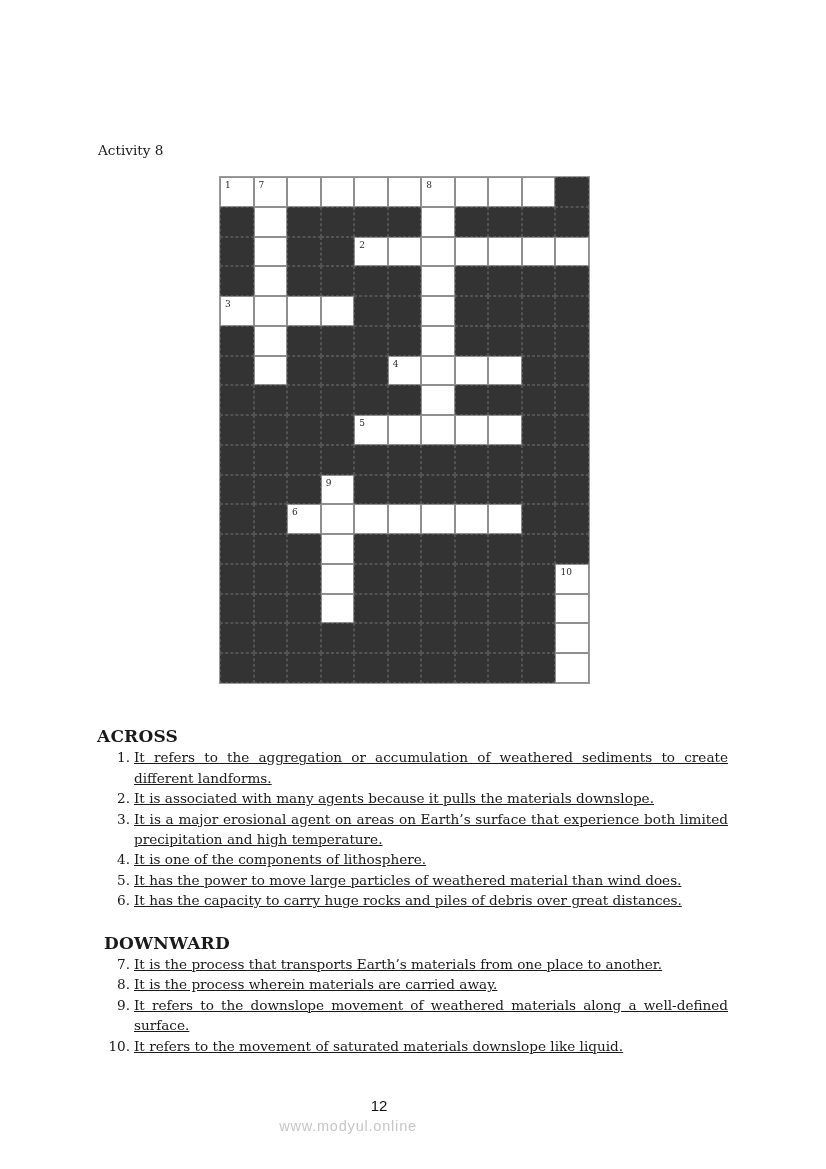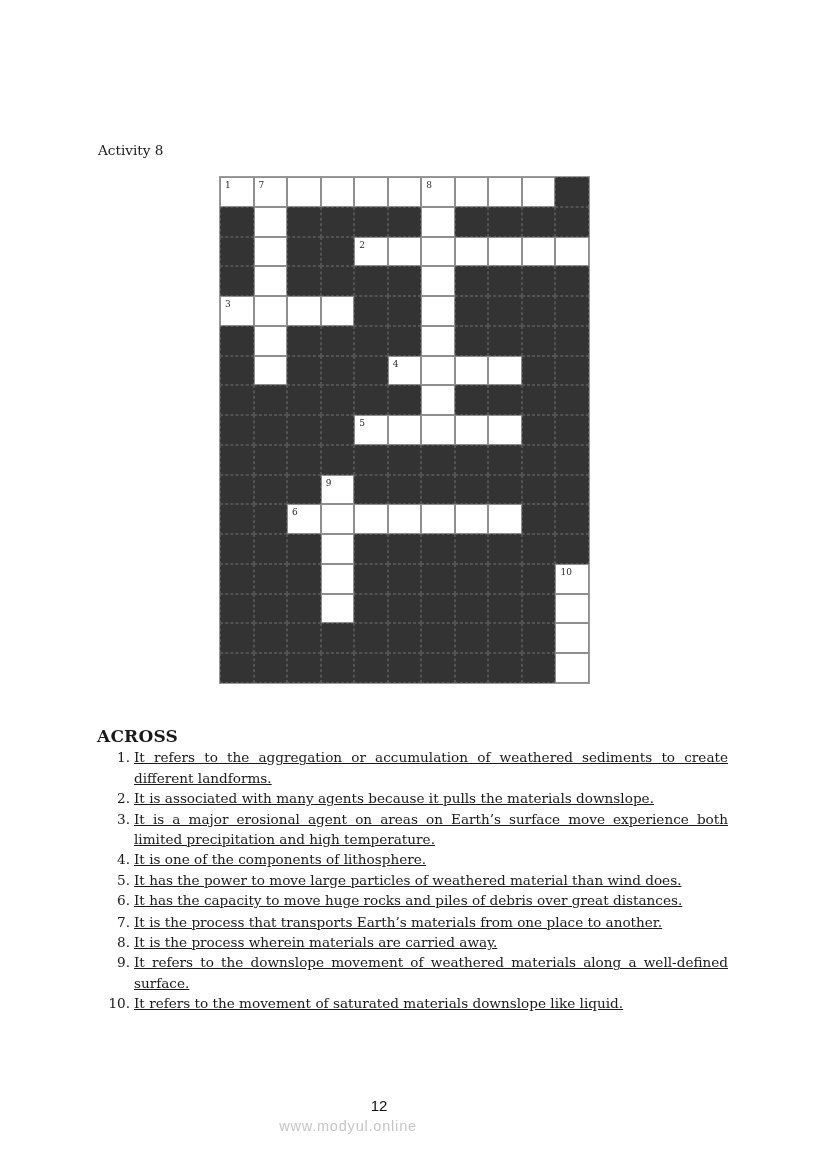--- a/index.html
+++ b/index.html
@@ -274,28 +274,29 @@
     </div>
 
   <div class="clues">
     <h2>ACROSS</h2>
     <div class="clue-list" id="across-list">
         <div class="clue-num">1.</div>
         <div class="clue-text">It refers to the aggregation or accumulation of weathered sediments to create different landforms.</div>
         <div class="clue-num">2.</div>
         <div class="clue-text">It is associated with many agents because it pulls the materials downslope.</div>
         <div class="clue-num">3.</div>
-        <div class="clue-text">It is a major erosional agent on areas on Earth’s surface move experience both limited precipitation and high temperature.</div>
+        <div class="clue-text">It is a major erosional agent on areas on Earth’s surface that experience both limited precipitation and high temperature.</div>
         <div class="clue-num">4.</div>
         <div class="clue-text">It is one of the components of lithosphere.</div>
         <div class="clue-num">5.</div>
         <div class="clue-text">It has the power to move large particles of weathered material than wind does.</div>
         <div class="clue-num">6.</div>
-        <div class="clue-text">It has the capacity to move huge rocks and piles of debris over great distances.</div>
-      </div>
+        <div class="clue-text">It has the capacity to carry huge rocks and piles of debris over great distances.</div>
+      </div>
+    <h2 class="indent">DOWNWARD</h2>
     <div class="clue-list" id="downward-list">
         <div class="clue-num">7.</div>
         <div class="clue-text">It is the process that transports Earth’s materials from one place to another.</div>
         <div class="clue-num">8.</div>
         <div class="clue-text">It is the process wherein materials are carried away.</div>
         <div class="clue-num">9.</div>
         <div class="clue-text">It refers to the downslope movement of weathered materials along a well-defined surface.</div>
         <div class="clue-num">10.</div>
         <div class="clue-text">It refers to the movement of saturated materials downslope like liquid.</div>
       </div>

